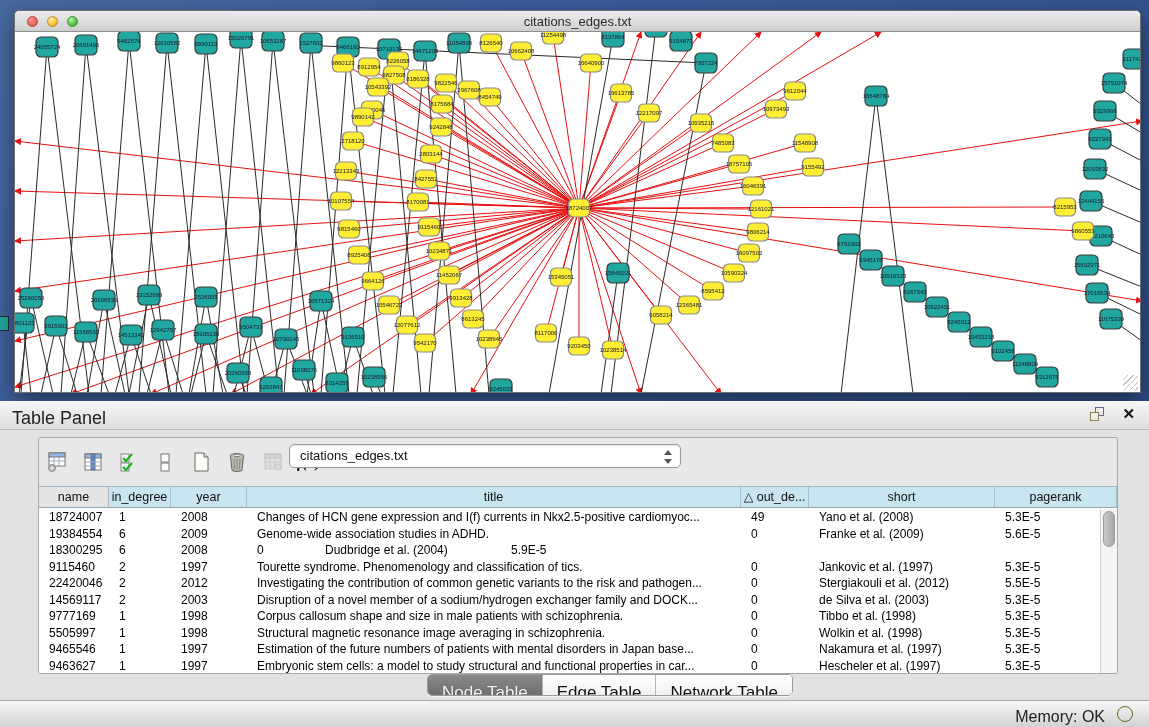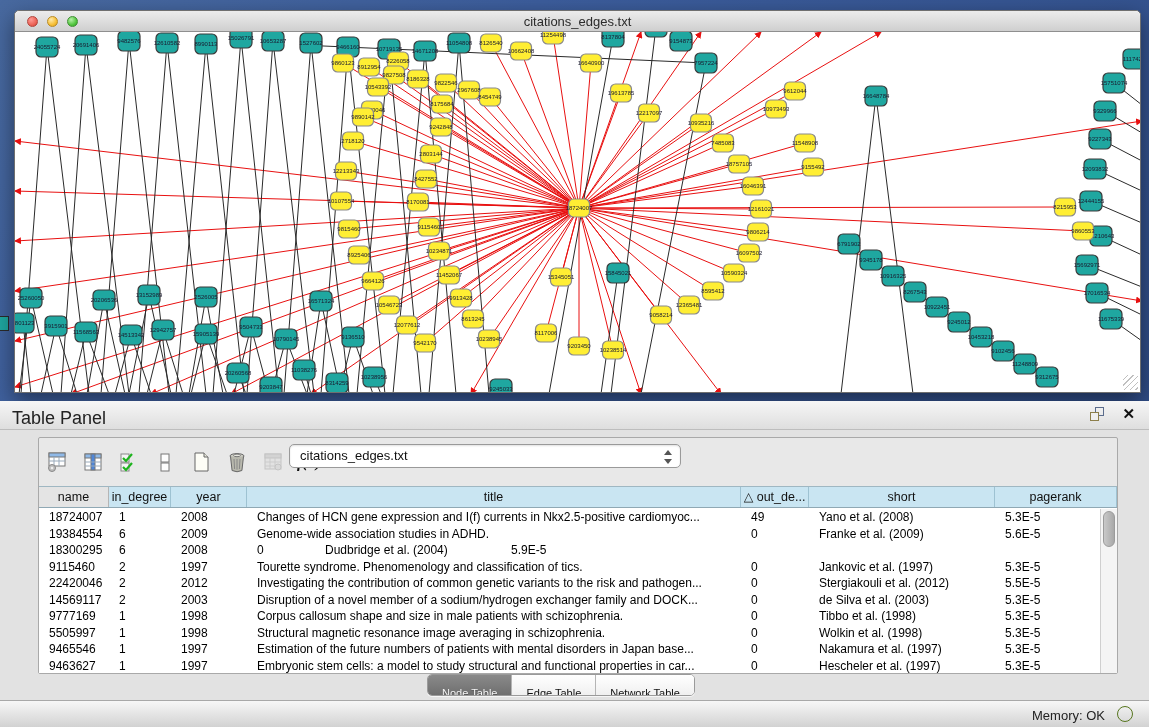--- a/index.html
+++ b/index.html
@@ -57,28 +57,28 @@
   .tr{display:flex;height:16.5px;background:#fff;}
   .td{font-size:12px;color:#000;line-height:16px;padding-left:10px;overflow:hidden;white-space:nowrap;}
   .c0{width:70px;}.c1{width:62px;}.c2{width:76px;}.c3{width:494px;}.c4{width:68px;}.c5{width:186px;}.c6{flex:1;}
   #vscroll{position:absolute;right:0;top:23px;width:17px;bottom:0;background:#f4f4f4;border-left:1px solid #cfcfcf;}
   #vthumb{position:absolute;left:2px;top:2px;width:12px;height:36px;border-radius:6px;
           background:linear-gradient(90deg,#c9c9c9,#a8a8a8);border:1px solid #9b9b9b;}
 
   
   #tabs{position:absolute;left:427px;top:674px;height:22px;display:flex;border:1px solid #9a9a9a;
         border-radius:5px;overflow:hidden;background:#fff;box-shadow:0 1px 0 rgba(255,255,255,.7);}
-  .tab{font-size:11px;line-height:20px;padding:8px 14px;color:#111;background:linear-gradient(#ffffff,#f0f0f0);border-right:1px solid #b5b5b5;}
+  .tab{font-size:17px;line-height:20px;padding:8px 14px;color:#111;background:linear-gradient(#ffffff,#f0f0f0);border-right:1px solid #b5b5b5;}
   .tab:last-child{border-right:none;}
   .tab.active{background:linear-gradient(#8a8a8a,#6f6f6f);color:#f4f4f4;text-shadow:0 1px 1px rgba(0,0,0,.3);}
 
   
   #statusbar{position:absolute;left:0;top:700px;width:1149px;height:27px;
              background:linear-gradient(#f7f7f7,#d2d2d2);border-top:1px solid #a8a8a8;}
-  #memory{position:absolute;right:44px;top:7px;font-size:13px;color:#222;}
+  #memory{position:absolute;right:44px;top:7px;font-size:16px;color:#222;}
   #memdot{position:absolute;right:16px;top:5px;width:16px;height:16px;border-radius:50%;
           background:radial-gradient(circle at 35% 30%,#8fe58a,#3dbb3d 65%,#2a942);border:1px solid #57761f;}
 </style>
 </head>
 <body>
 
 <div id="stage">
 
   <div id="net-bg">
     <div id="bg-sliver"></div>

